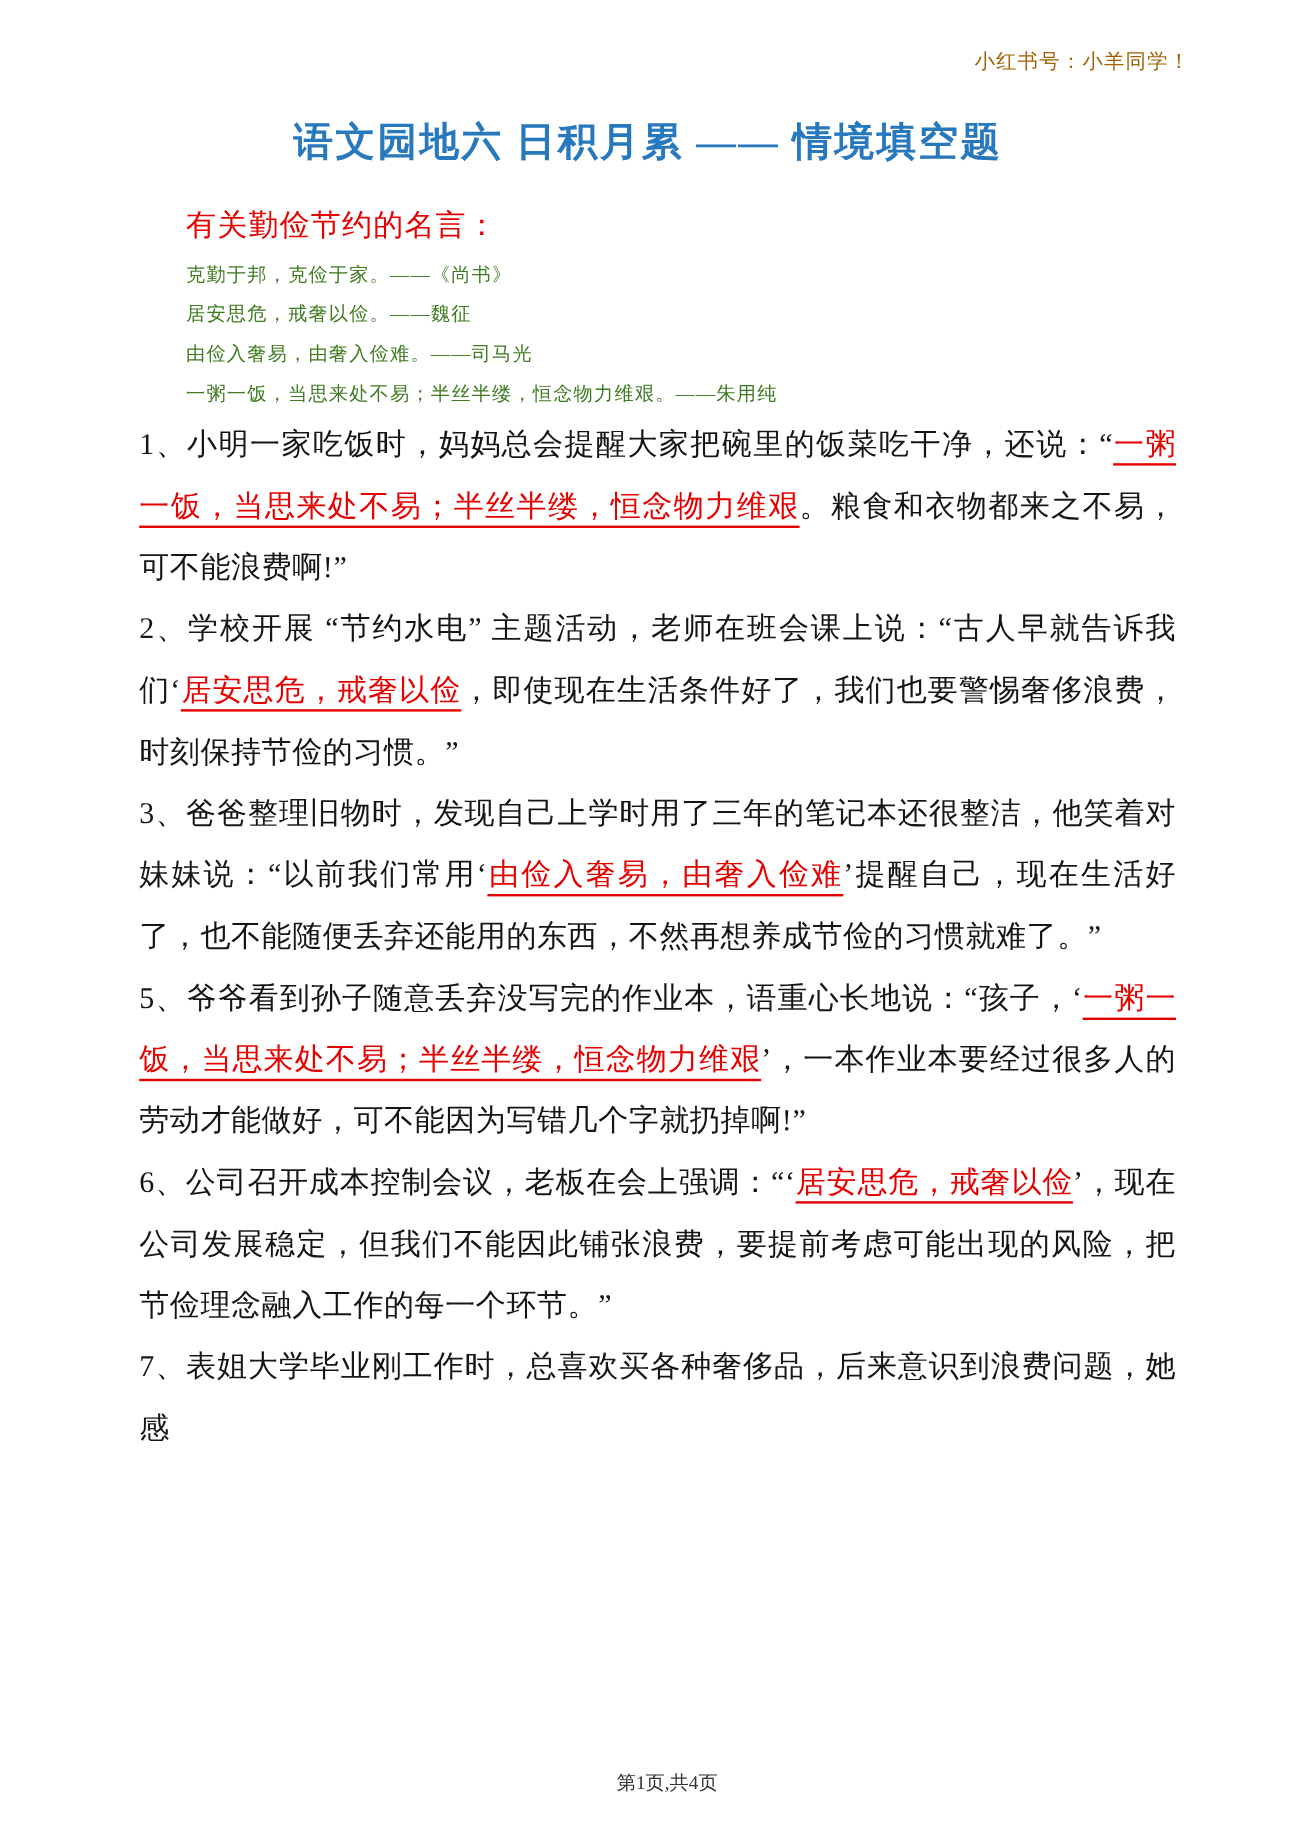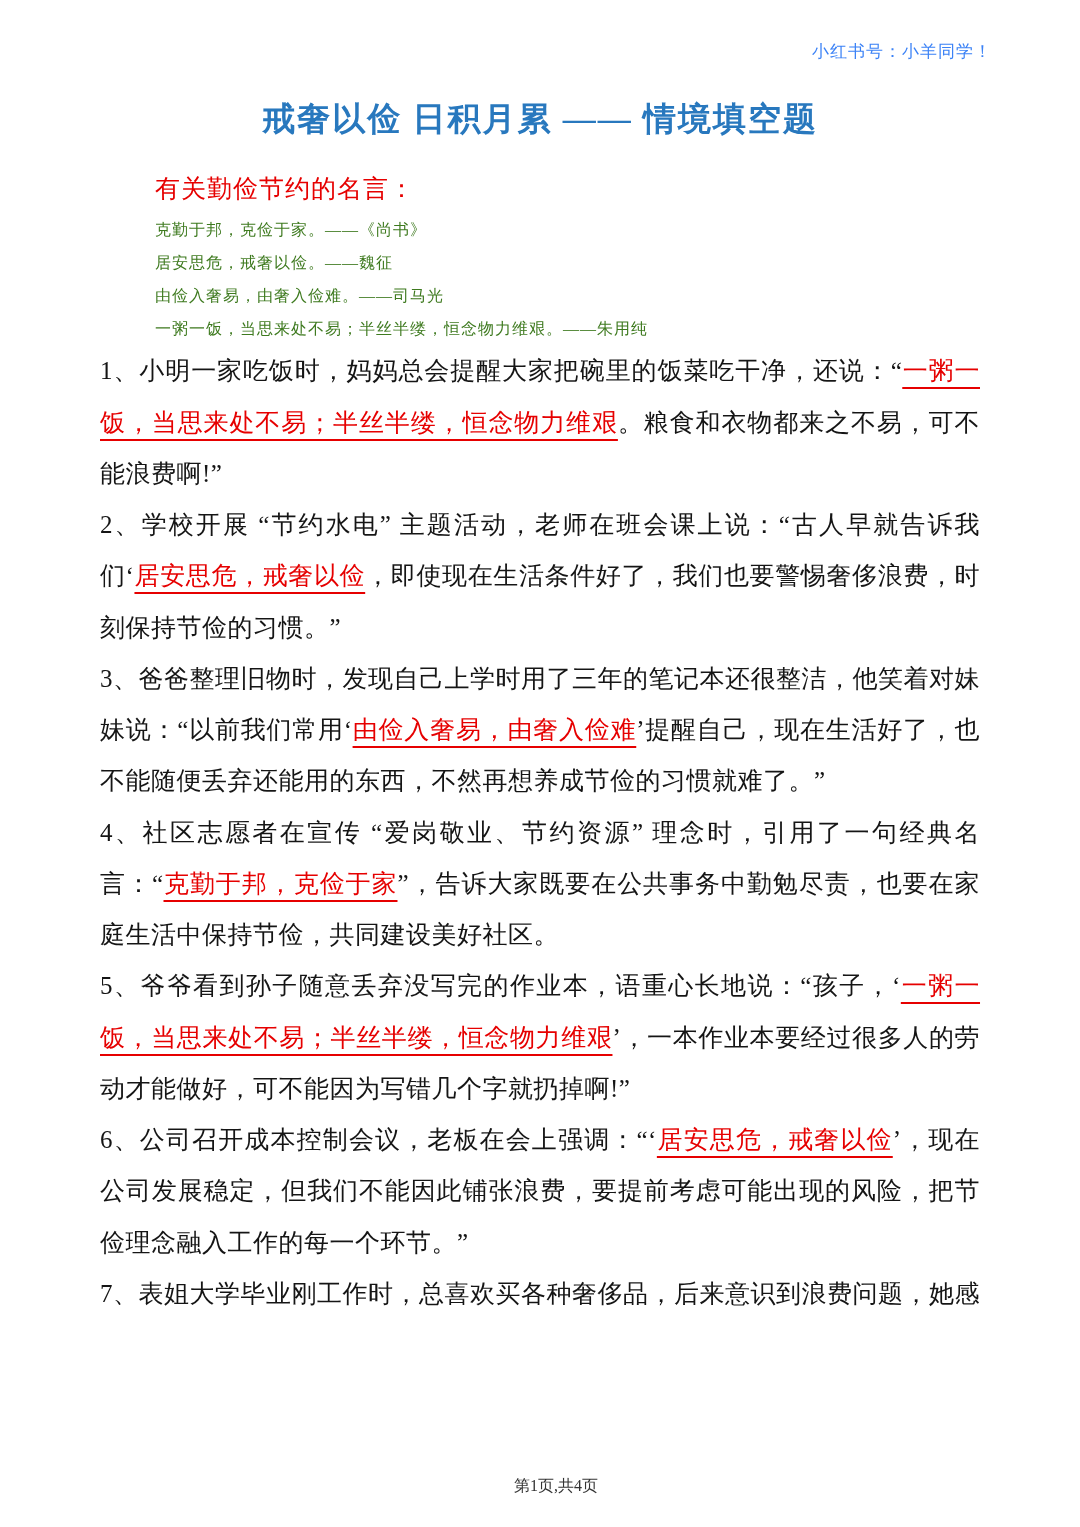--- a/index.html
+++ b/index.html
@@ -14,21 +14,21 @@
     position: relative;
     width: 1080px;
     height: 1527px;
     background: #ffffff;
   }
   .watermark {
     position: absolute;
     top: 40px;
     right: 88px;
     font-size: 17px;
-    color: #3b82f6;
+    color: #a16207;
     letter-spacing: 1px;
   }
   .content {
     padding: 98px 100px 0 100px;
   }
   .title {
     text-align: center;
     color: #2878be;
     font-size: 33px;
     font-weight: bold;
@@ -47,21 +47,21 @@
     line-height: 2.05;
     letter-spacing: 1px;
   }
   .quote {
     color: #3e7a1f;
     font-size: 16px;
     line-height: 2.05;
     letter-spacing: 1px;
     font-weight: 500;
   }
-  .questions { margin-top: 0; }
+  .questions { margin-top: 0; margin-left: 16px; }
   .question {
     font-size: 25px;
     line-height: 2.05;
     color: #151515;
     text-align: justify;
     text-justify: inter-ideograph;
     letter-spacing: 0.5px;
   }
   .answer {
     color: #e60000;
@@ -81,37 +81,36 @@
 </style>
 </head>
 <body>
 
 <div class="page">
 
   <div class="watermark">小红书号：小羊同学！</div>
 
   <div class="content">
 
-    <h1 class="title">戒奢以俭 日积月累 —— 情境填空题</h1>
+    <h1 class="title">语文园地六 日积月累 —— 情境填空题</h1>
 
     <div class="intro">
       <p class="heading">有关勤俭节约的名言：</p>
       <div>
           <p class="quote">克勤于邦，克俭于家。——《尚书》</p>
           <p class="quote">居安思危，戒奢以俭。——魏征</p>
           <p class="quote">由俭入奢易，由奢入俭难。——司马光</p>
           <p class="quote">一粥一饭，当思来处不易；半丝半缕，恒念物力维艰。——朱用纯</p>
         </div>
     </div>
 
     <div class="questions">
         <p class="question"><span class="normal">1、小明一家吃饭时，妈妈总会提醒大家把碗里的饭菜吃干净，还说：“</span><span class="answer">一粥一饭，当思来处不易；半丝半缕，恒念物力维艰</span><span class="normal">。粮食和衣物都来之不易，可不能浪费啊!”</span></p>
         <p class="question"><span class="normal">2、学校开展 “节约水电” 主题活动，老师在班会课上说：“古人早就告诉我们‘</span><span class="answer">居安思危，戒奢以俭</span><span class="normal">，即使现在生活条件好了，我们也要警惕奢侈浪费，时刻保持节俭的习惯。”</span></p>
         <p class="question"><span class="normal">3、爸爸整理旧物时，发现自己上学时用了三年的笔记本还很整洁，他笑着对妹妹说：“以前我们常用‘</span><span class="answer">由俭入奢易，由奢入俭难</span><span class="normal">’提醒自己，现在生活好了，也不能随便丢弃还能用的东西，不然再想养成节俭的习惯就难了。”</span></p>
-        <p class="question"><span class="normal">4、社区志愿者在宣传 “爱岗敬业、节约资源” 理念时，引用了一句经典名言：“</span><span class="answer">克勤于邦，克俭于家</span><span class="normal">”，告诉大家既要在公共事务中勤勉尽责，也要在家庭生活中保持节俭，共同建设美好社区。</span></p>
         <p class="question"><span class="normal">5、爷爷看到孙子随意丢弃没写完的作业本，语重心长地说：“孩子，‘</span><span class="answer">一粥一饭，当思来处不易；半丝半缕，恒念物力维艰</span><span class="normal">’，一本作业本要经过很多人的劳动才能做好，可不能因为写错几个字就扔掉啊!”</span></p>
         <p class="question"><span class="normal">6、公司召开成本控制会议，老板在会上强调：“‘</span><span class="answer">居安思危，戒奢以俭</span><span class="normal">’，现在公司发展稳定，但我们不能因此铺张浪费，要提前考虑可能出现的风险，把节俭理念融入工作的每一个环节。”</span></p>
         <p class="question"><span class="normal">7、表姐大学毕业刚工作时，总喜欢买各种奢侈品，后来意识到浪费问题，她感</span></p>
       </div>
 
   </div>
 
   <div class="footer">第1页,共4页</div>
 
 </div>

